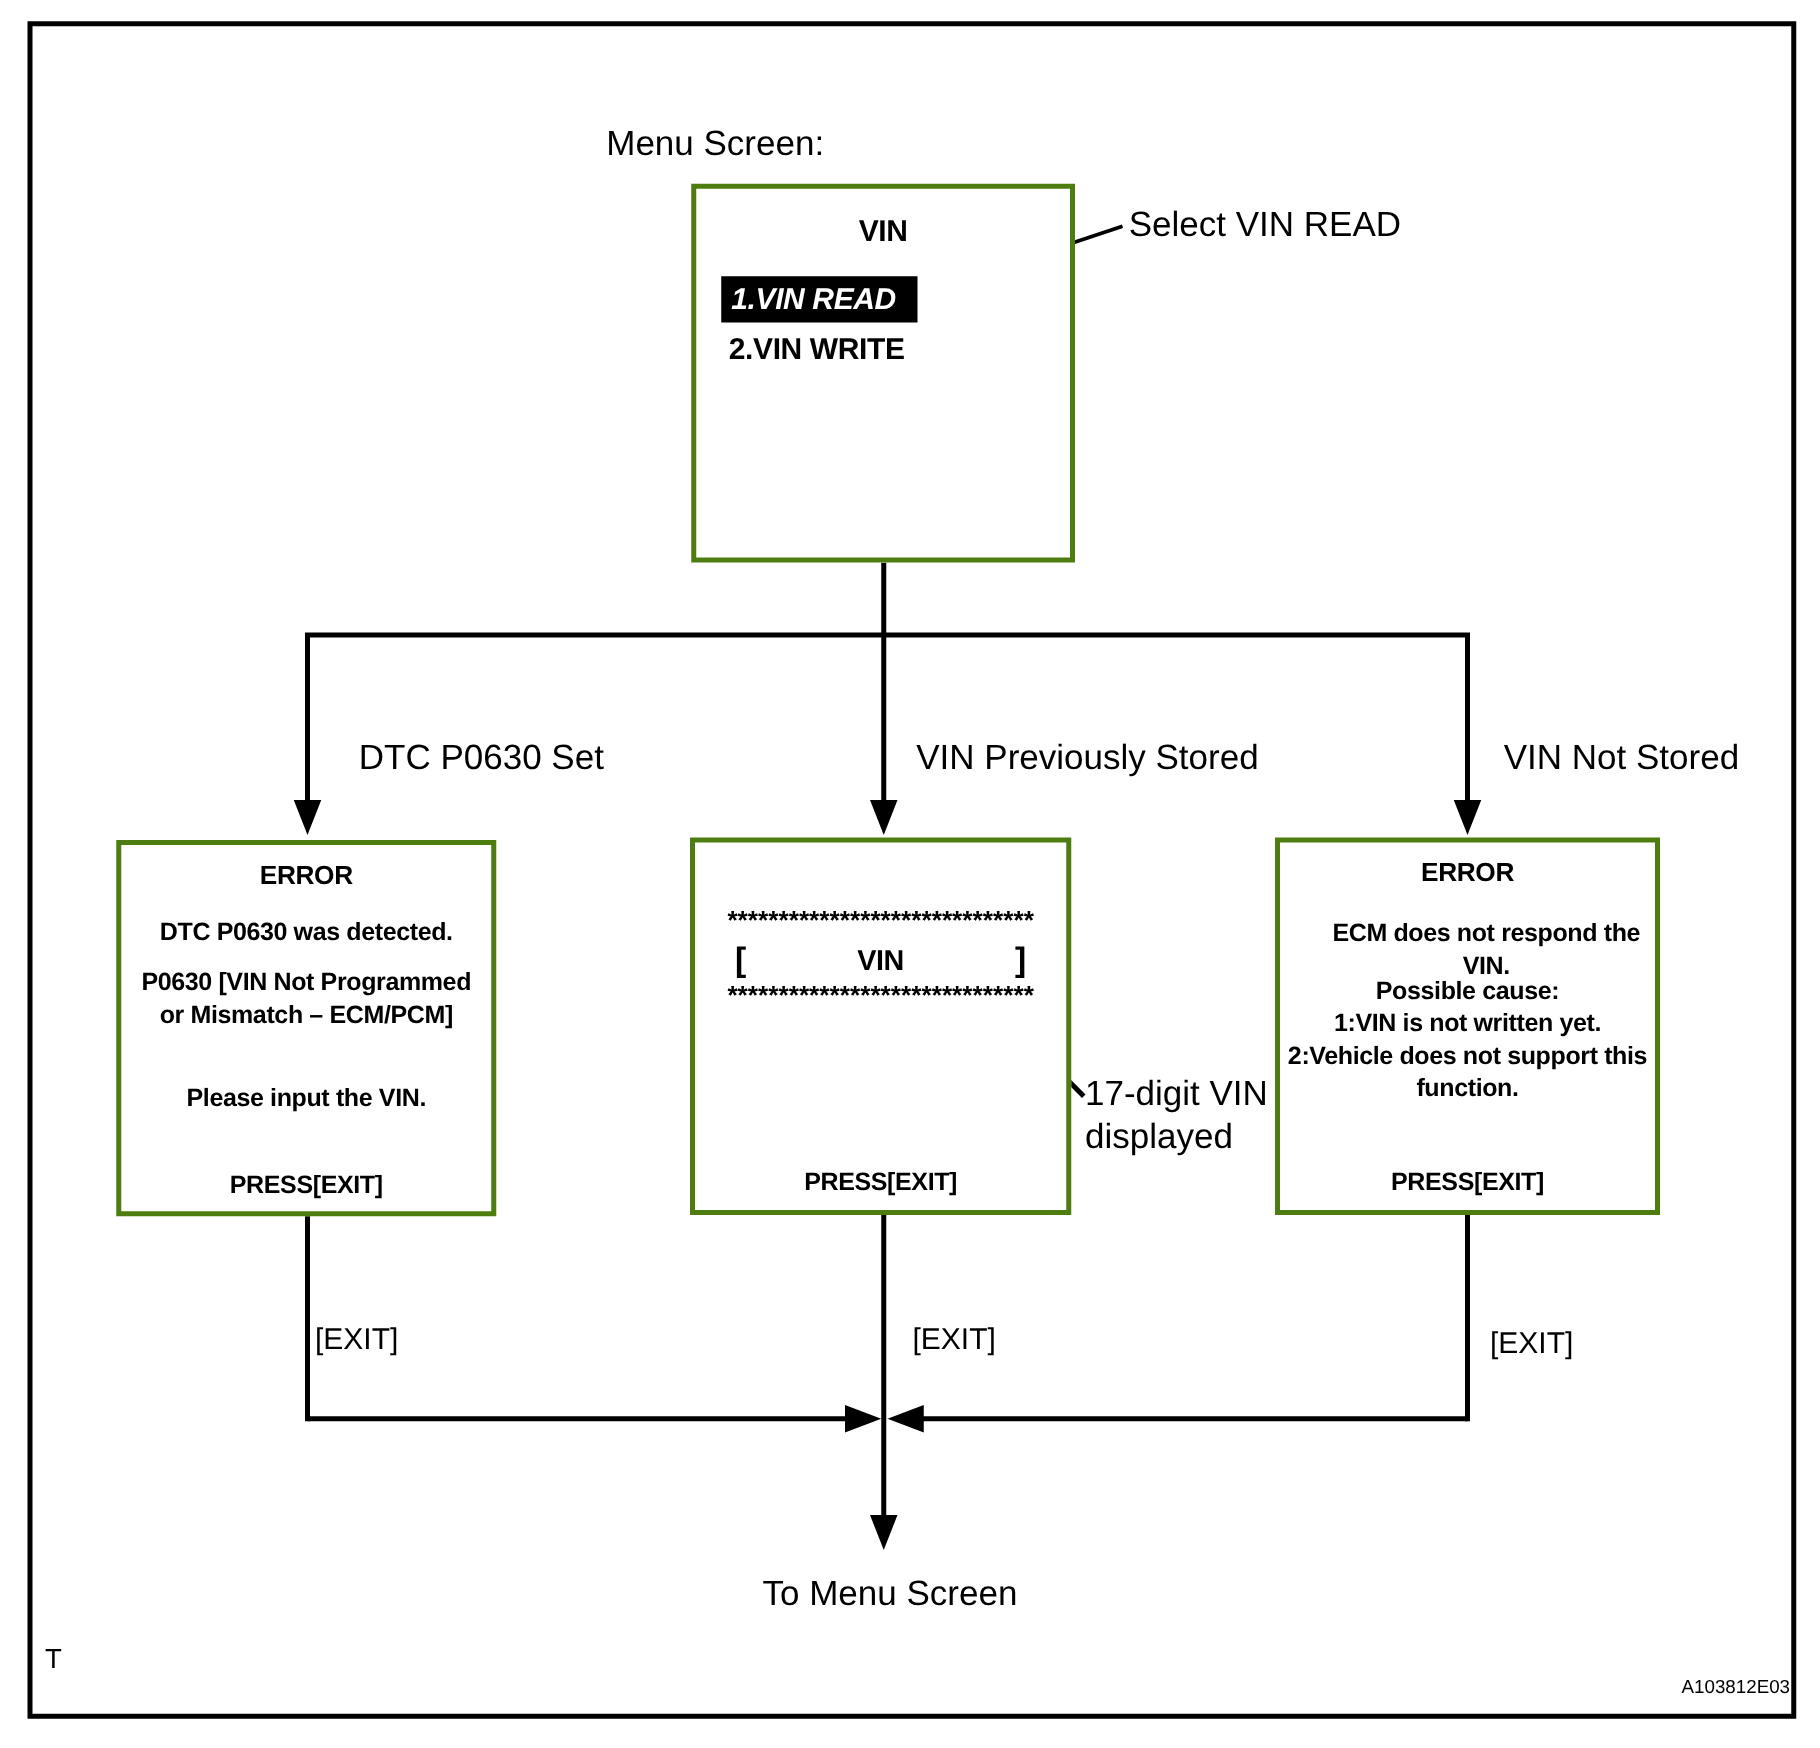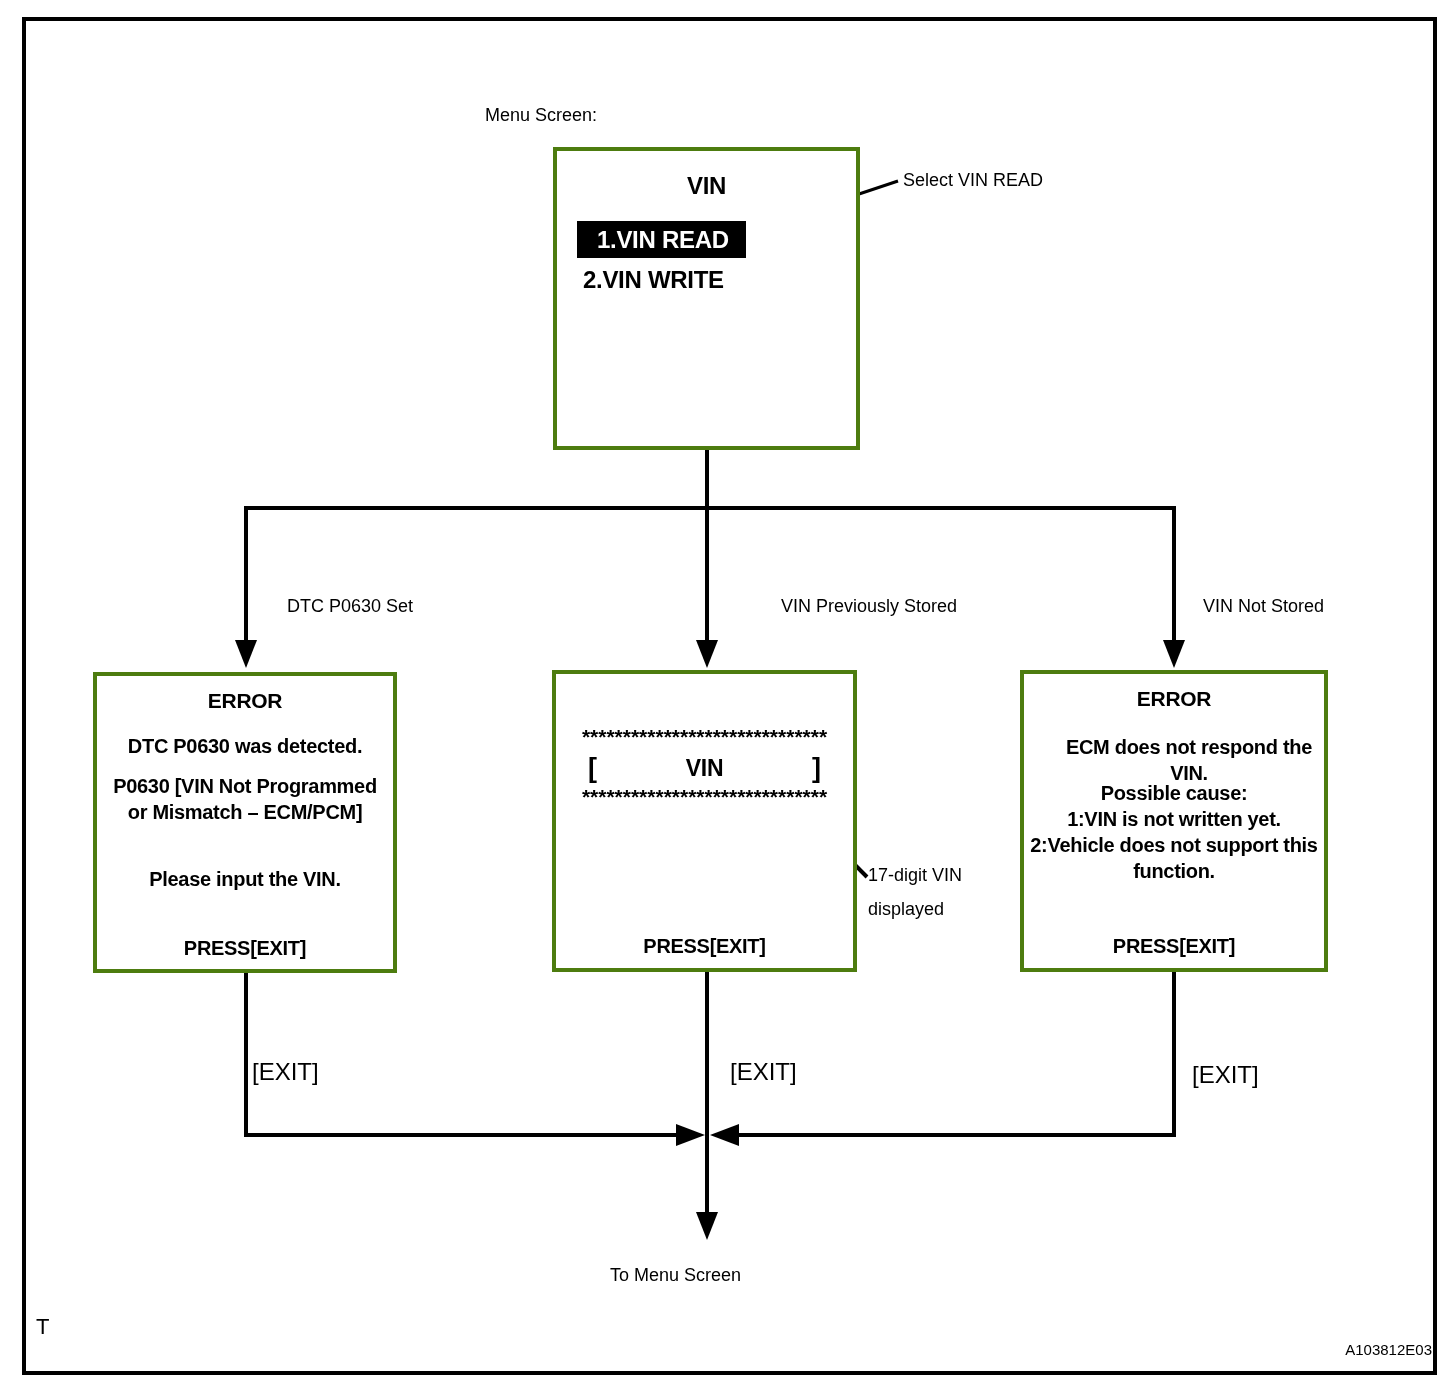--- a/index.html
+++ b/index.html
@@ -13,21 +13,21 @@
   }
   .outer-border {
     position: absolute;
     left: 22px; top: 17px;
     width: 1415px; height: 1358px;
     border: 4px solid #000;
     box-sizing: border-box;
   }
   svg.lines { position: absolute; left: 0; top: 0; z-index: 1; }
   .txt { position: absolute; z-index: 2; white-space: nowrap; }
-  .label { font-size: 18px; line-height: 30px; }
+  .label { font-size: 28px; line-height: 30px; }
   .exit-label { font-size: 24px; line-height: 28px; }
   .screen-box {
     position: absolute;
     border: 4px solid #4d7c0f;
     box-sizing: border-box;
     background: #fff;
     z-index: 2;
   }
   .screen-box .s-abs { position: absolute; left: 0; right: 0; text-align: center; }
   .bold-screen {
@@ -92,26 +92,26 @@
 
     <path d="M727 238 L898 181" stroke="#000" stroke-width="3" fill="none"></path>
     <path d="M760 769 L867 877" stroke="#000" stroke-width="4" fill="none"></path>
   </svg>
 
   <div class="txt label" style="left:485px; top:100px;">Menu Screen:</div>
   <div class="txt label" style="left:903px; top:165px;">Select VIN READ</div>
 
   <div class="screen-box" style="left:553px; top:147px; width:307px; height:303px;">
     <div class="s-abs screen-title" style="top:21px; font-size:24px;">VIN</div>
-    <div class="menu-item-highlight" style="left:20px; top:70px; width:149px; height:37px; line-height:37px; padding-left:20px;">1.VIN READ</div>
+    <div class="menu-item-highlight" style="left:20px; top:70px; width:149px; height:37px; line-height:37px; padding-left:8px;font-style:italic;">1.VIN READ</div>
     <div class="menu-item-plain" style="left:26px; top:112px; line-height:34px;">2.VIN WRITE</div>
   </div>
 
   <div class="txt label" style="left:287px; top:591px;">DTC P0630 Set</div>
-  <div class="txt label" style="left:733px; top:591px;margin-left:48px;">VIN Previously Stored</div>
+  <div class="txt label" style="left:733px; top:591px;">VIN Previously Stored</div>
   <div class="txt label" style="left:1203px; top:591px;">VIN Not Stored</div>
 
   <div class="screen-box" style="left:93px; top:672px; width:304px; height:301px;">
     <div class="s-abs screen-title" style="top:13px;">ERROR</div>
     <div class="s-abs bold-screen" style="top:57px;">DTC P0630 was detected.</div>
     <div class="s-abs bold-screen" style="top:97px;">P0630  [VIN Not Programmed</div>
     <div class="s-abs bold-screen" style="top:123px;">or Mismatch – ECM/PCM]</div>
     <div class="s-abs bold-screen" style="top:190px;">Please input the VIN.</div>
     <div class="s-abs bold-screen" style="top:259px;">PRESS[EXIT]</div>
   </div>

